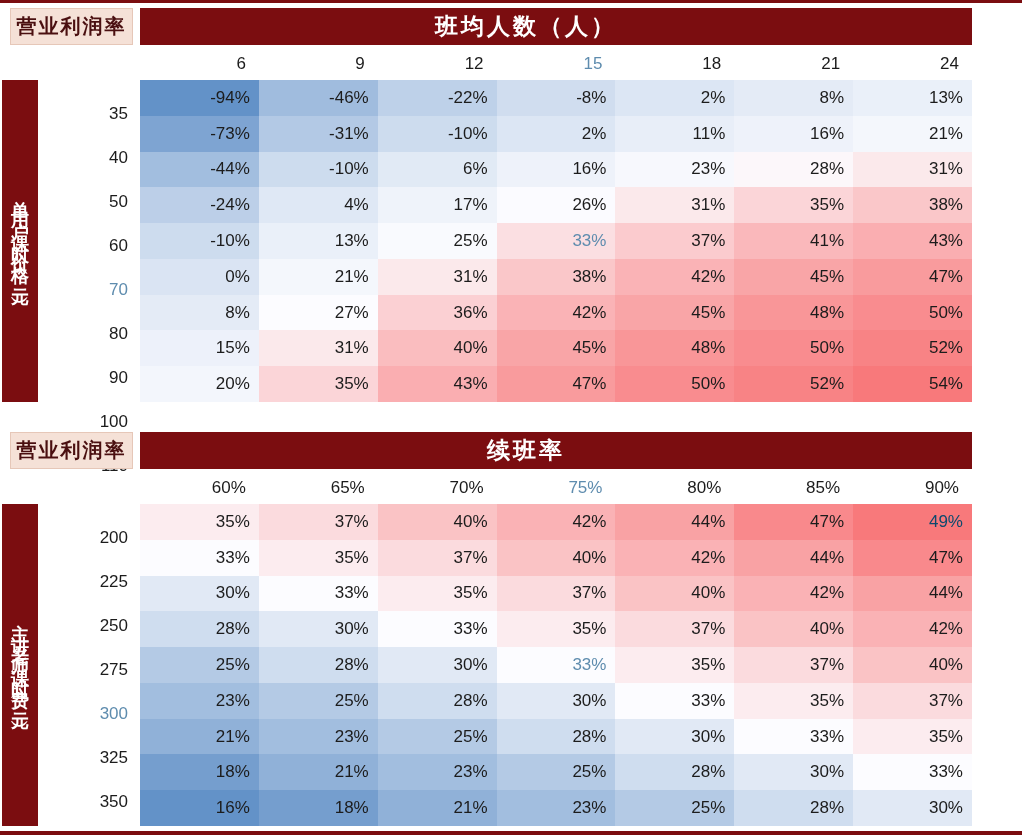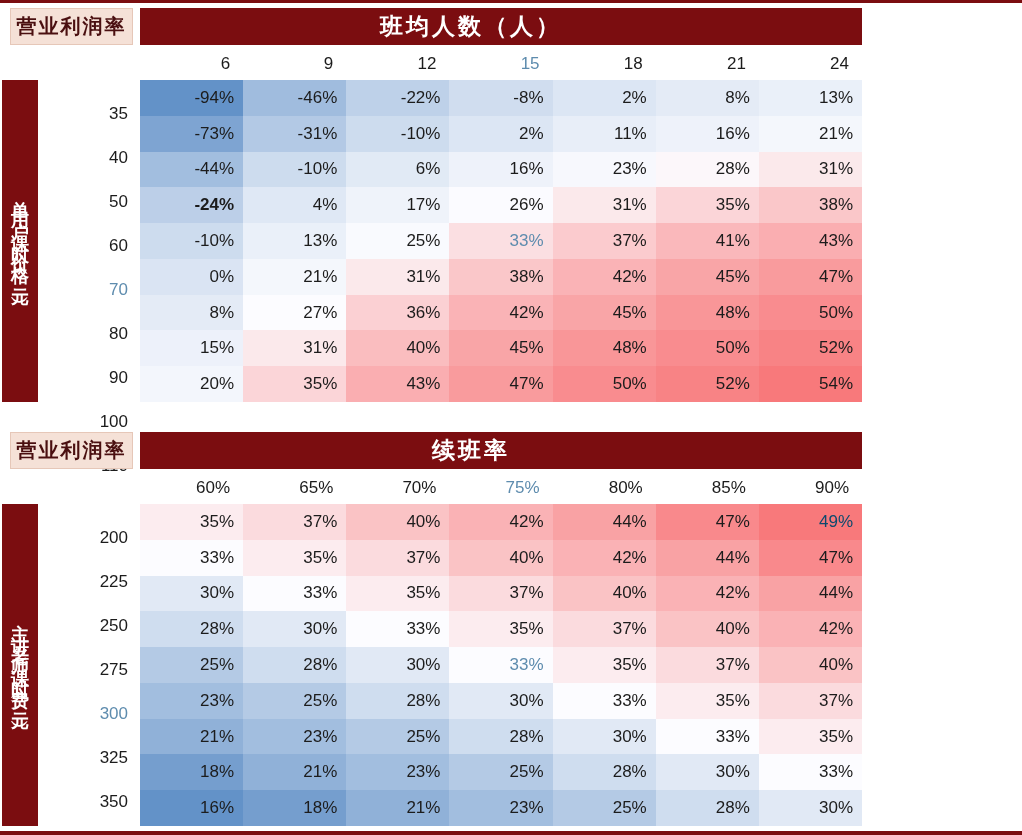--- a/index.html
+++ b/index.html
@@ -2,21 +2,21 @@
 <html style="--hl: #5E8CAE;"><head>
 <meta charset="utf-8">
 <style>
   html,body{margin:0;padding:0;background:#ffffff;}
   .page{
     position:relative;width:1022px;height:835px;background:#ffffff;overflow:hidden;
     font-family:"Liberation Sans",sans-serif;color:#1c1c1c;
   }
   .topline{position:absolute;top:0;left:0;width:100%;height:3px;}
   .bottomline{position:absolute;bottom:0;left:0;width:100%;height:4px;}
-  .htable{position:absolute;left:0;width:862px;height:398px;}
+  .htable{position:absolute;left:0;width:972px;height:398px;}
   .corner{
     position:absolute;left:10px;top:0;width:123px;height:37px;
     display:flex;align-items:center;justify-content:center;
     font-family:"Liberation Serif",serif;font-weight:bold;font-size:20px;letter-spacing:2px;
     border:1px solid #e6c7b8;box-sizing:border-box;
   }
   .band{
     position:absolute;left:140px;right:0;top:0;height:37px;
     display:flex;align-items:center;justify-content:center;padding-right:60px;box-sizing:border-box;
     font-family:"Liberation Serif",serif;font-weight:bold;font-size:23px;letter-spacing:3px;color:#fff;
@@ -96,21 +96,21 @@
         <div class="cell" style="color: rgb(28, 28, 28); background: rgb(232, 238, 248);">11%</div>
         <div class="cell" style="color: rgb(28, 28, 28); background: rgb(238, 242, 250);">16%</div>
         <div class="cell" style="color: rgb(28, 28, 28); background: rgb(244, 247, 252);">21%</div>
         <div class="cell" style="color: rgb(28, 28, 28); background: rgb(162, 190, 223);">-44%</div>
         <div class="cell" style="color: rgb(28, 28, 28); background: rgb(205, 220, 238);">-10%</div>
         <div class="cell" style="color: rgb(28, 28, 28); background: rgb(225, 234, 245);">6%</div>
         <div class="cell" style="color: rgb(28, 28, 28); background: rgb(238, 242, 250);">16%</div>
         <div class="cell" style="color: rgb(28, 28, 28); background: rgb(247, 248, 253);">23%</div>
         <div class="cell" style="color: rgb(28, 28, 28); background: rgb(252, 247, 250);">28%</div>
         <div class="cell" style="color: rgb(28, 28, 28); background: rgb(251, 233, 235);">31%</div>
-        <div class="cell" style="color: rgb(28, 28, 28); background: rgb(188, 207, 232); font-weight: bold;">-24%</div>
+        <div class="cell" style="color: rgb(28, 28, 28); background: rgb(188, 207, 232);">-24%</div>
         <div class="cell" style="color: rgb(28, 28, 28); background: rgb(223, 232, 245);">4%</div>
         <div class="cell" style="color: rgb(28, 28, 28); background: rgb(239, 243, 250);">17%</div>
         <div class="cell" style="color: rgb(28, 28, 28); background: rgb(251, 251, 255);">26%</div>
         <div class="cell" style="color: rgb(28, 28, 28); background: rgb(251, 233, 235);">31%</div>
         <div class="cell" style="color: rgb(28, 28, 28); background: rgb(251, 213, 216);">35%</div>
         <div class="cell" style="color: rgb(28, 28, 28); background: rgb(250, 199, 201);">38%</div>
         <div class="cell" style="color: rgb(28, 28, 28); background: rgb(205, 220, 238);">-10%</div>
         <div class="cell" style="color: rgb(28, 28, 28); background: rgb(234, 240, 249);">13%</div>
         <div class="cell" style="color: rgb(28, 28, 28); background: rgb(249, 250, 254);">25%</div>
         <div class="cell hl" style="color: rgb(28, 28, 28); background: rgb(251, 223, 226);">33%</div>

